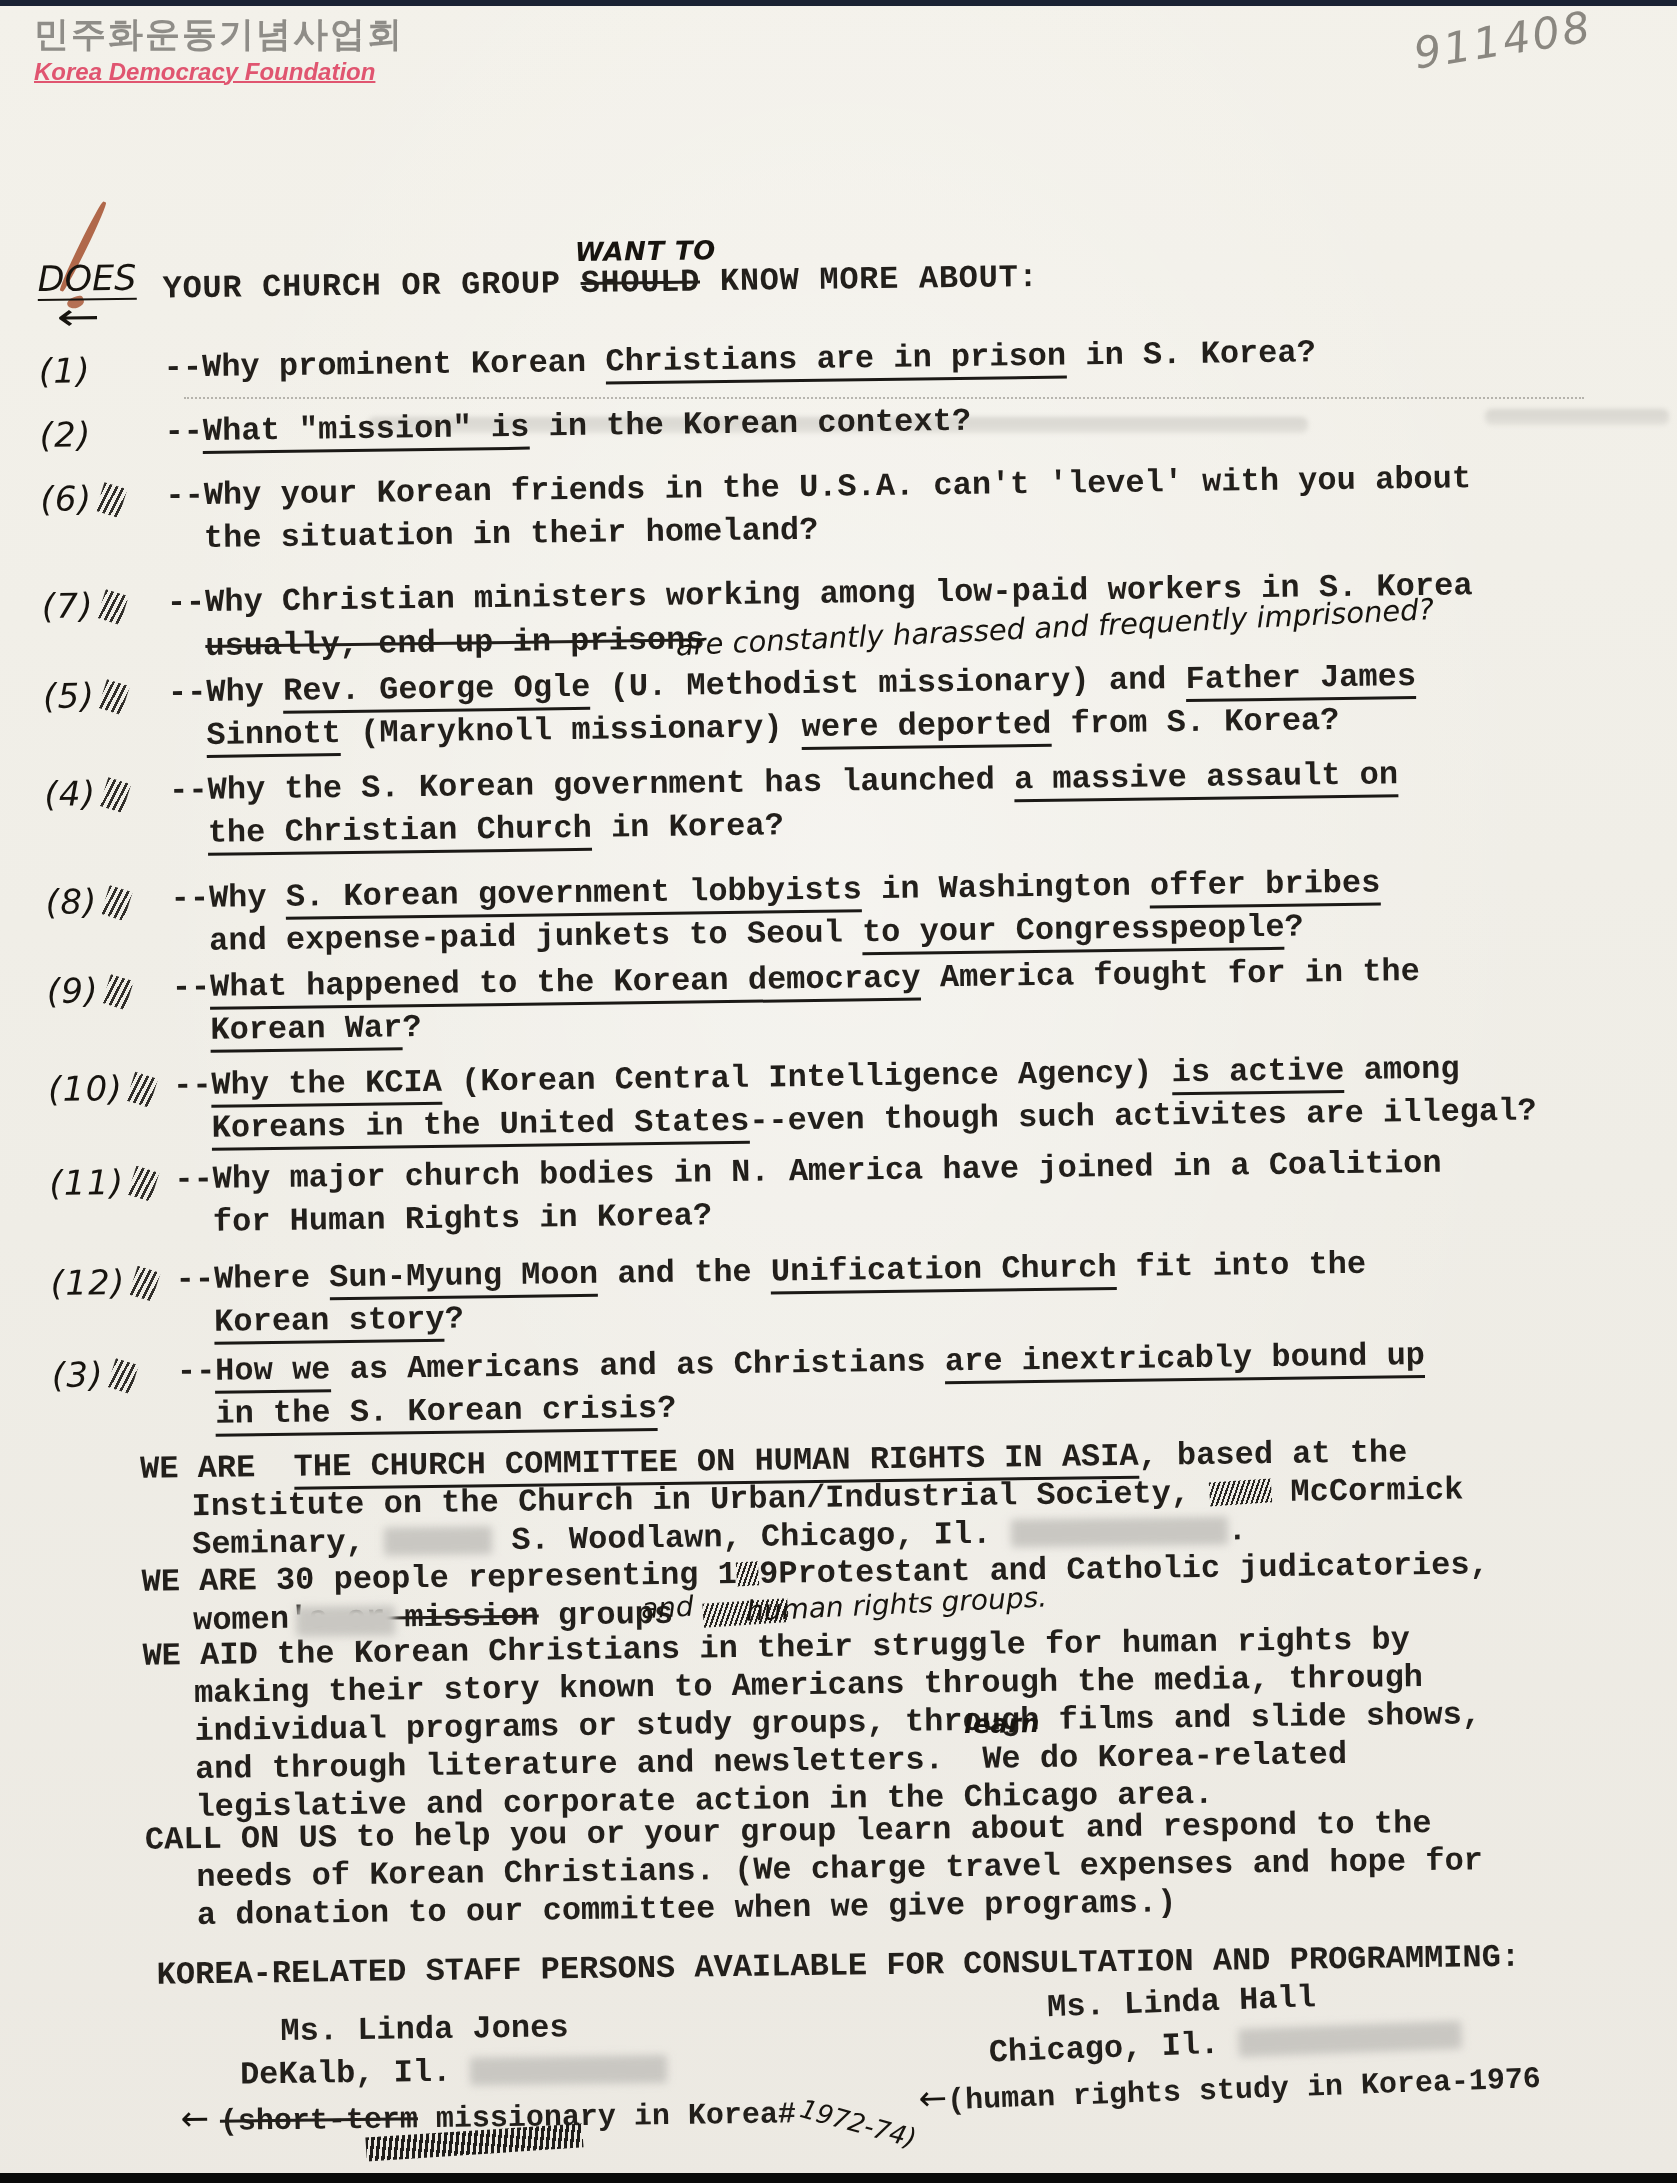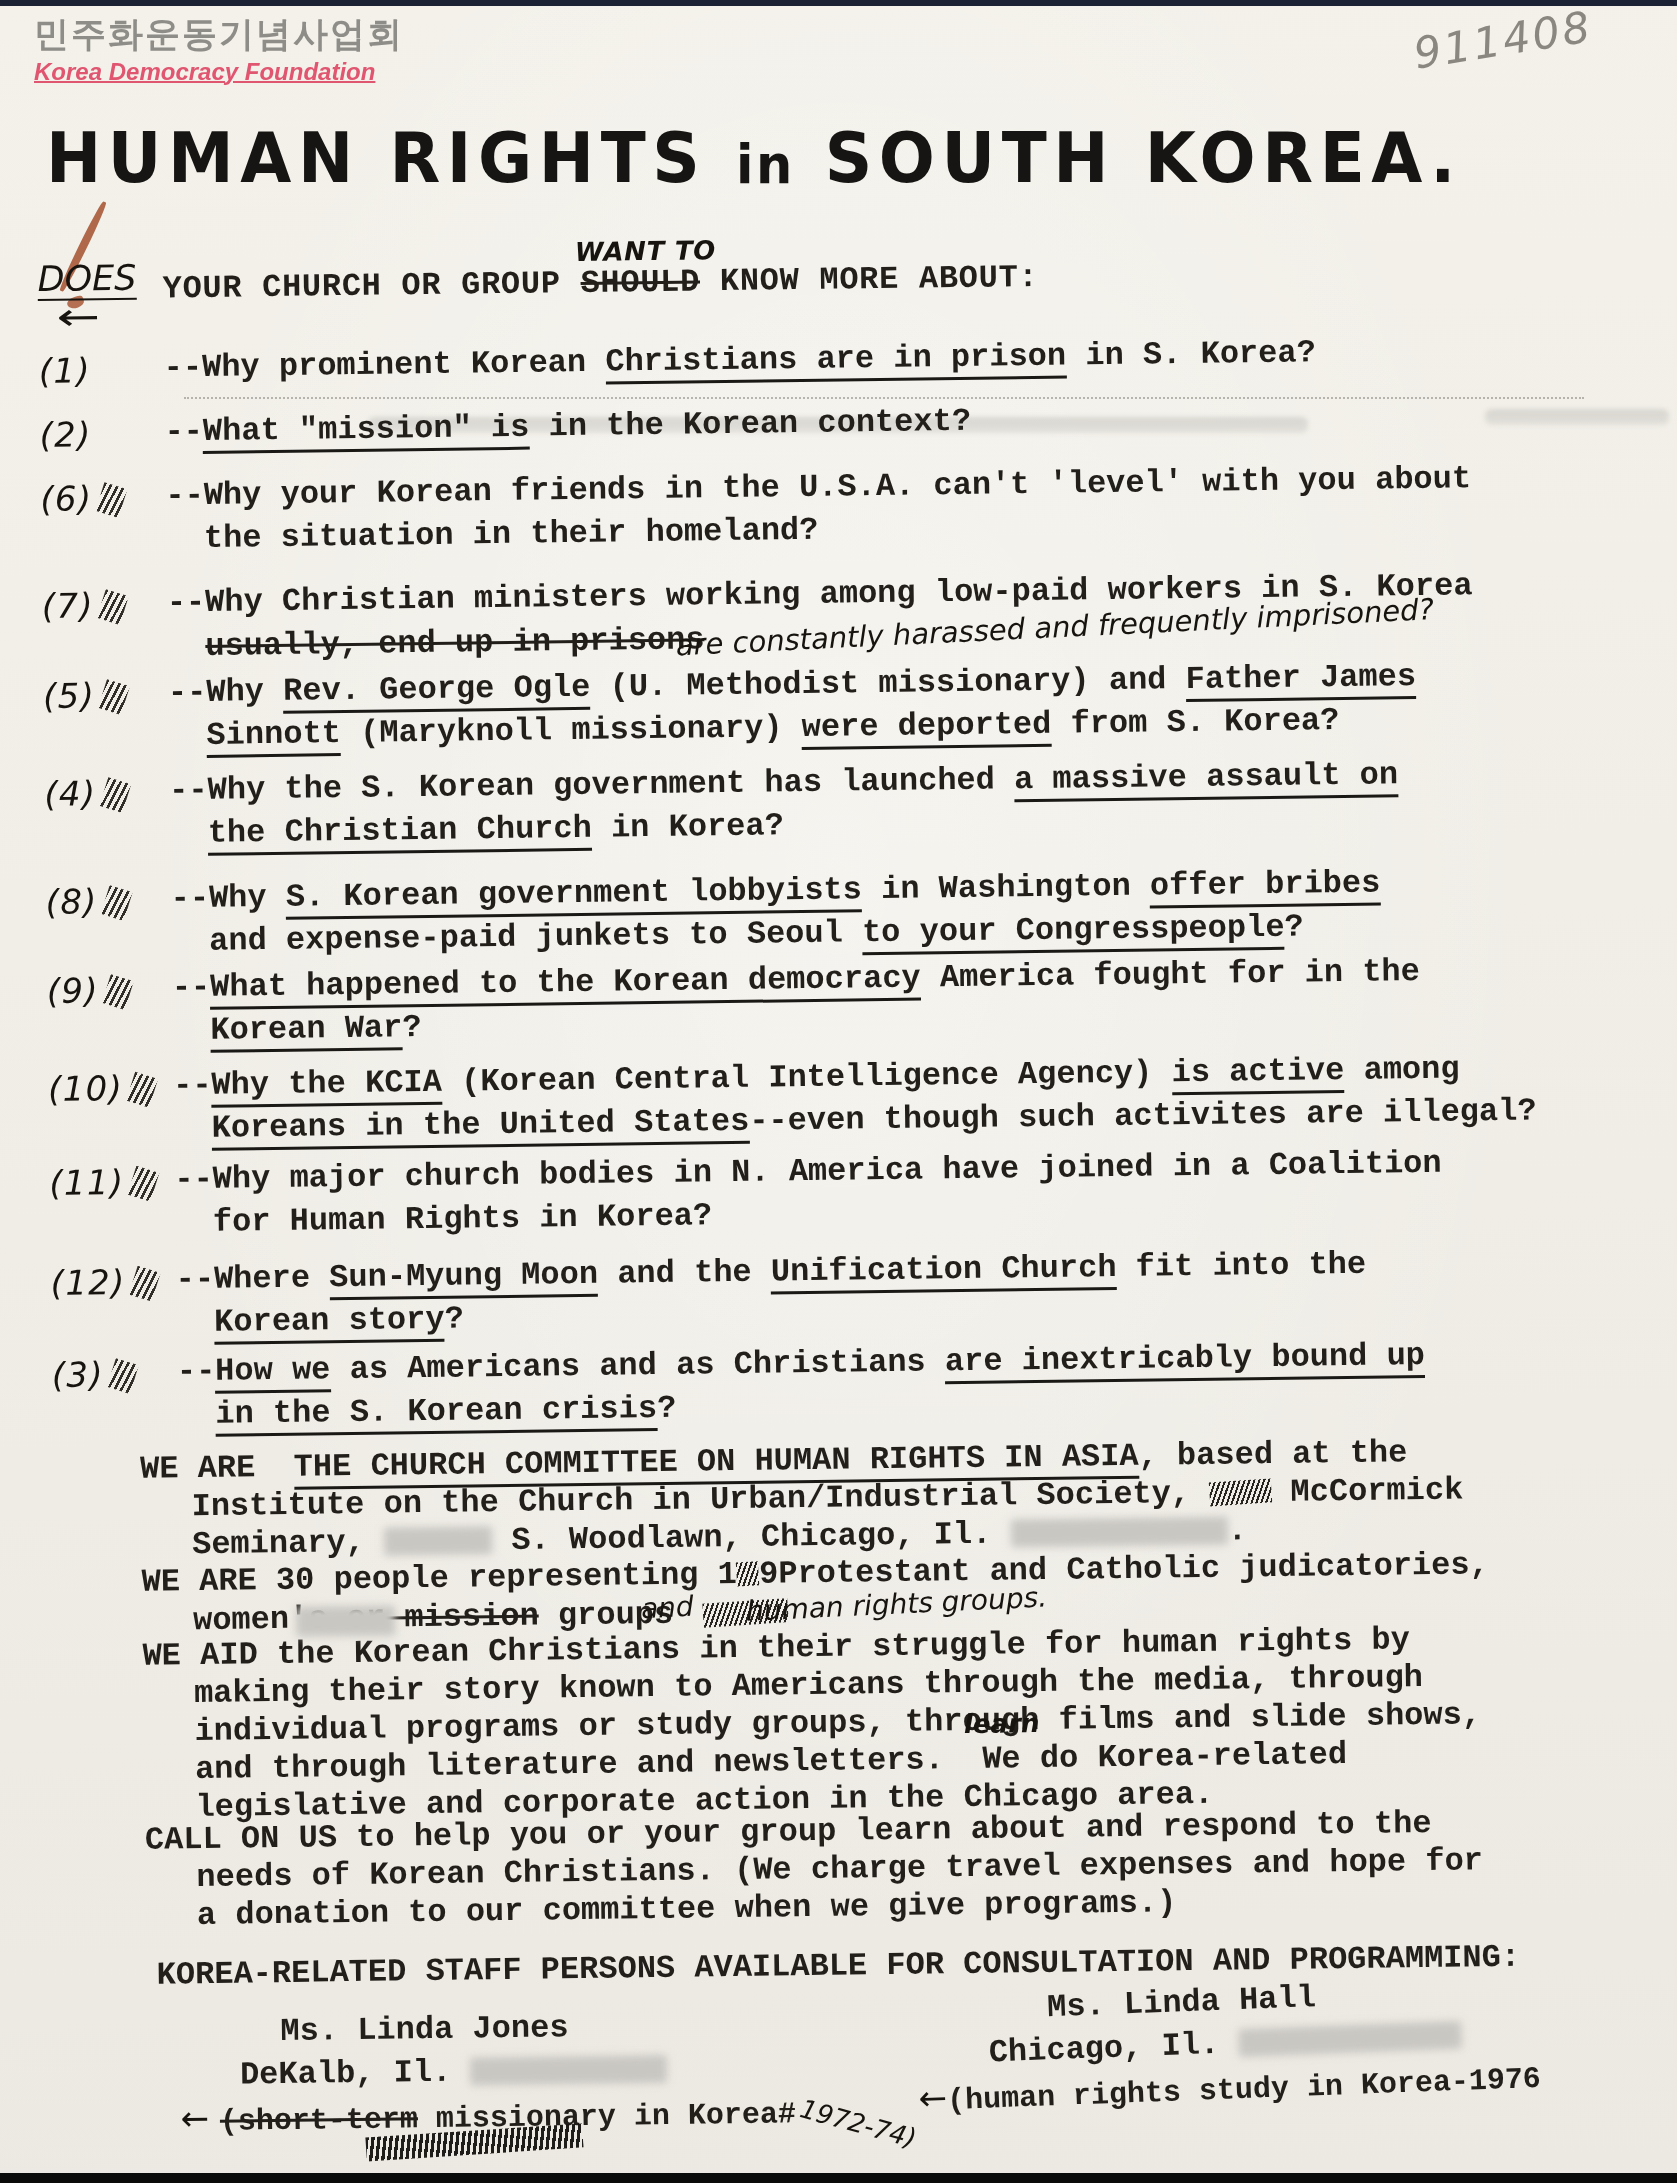--- a/index.html
+++ b/index.html
@@ -78,27 +78,20 @@
   <div class="watermark">
     <div class="wm-kr">민주화운동기념사업회</div>
     <div class="wm-en">Korea Democracy Foundation</div>
   </div>
 
   <div class="pencil">911408</div>
 
   <div class="redmark" style="left:79px;top:197px;"></div>
   <div class="redmark2" style="left:67px;top:297px;"></div>
 
-  <div class="title title-2" id="title2">
-      <span>HUMAN</span>
-      <span>RIGHTS</span>
-      <span class="small">in</span>
-      <span>SOUTH</span>
-      <span>KOREA.</span>
-    </div>
   <div class="ghost" style="left:368px;top:417px;width:940px;"></div>
   <div class="ghost" style="left:1485px;top:409px;width:184px;"></div>
   <div class="dots" style="left:184px;top:397px;width:1400px;"></div>
 
   <div class="body-rot">
 
     <div class="hmargin hw">
       <span class="w">DOES</span>
       <span class="ar">←</span>
     </div>

